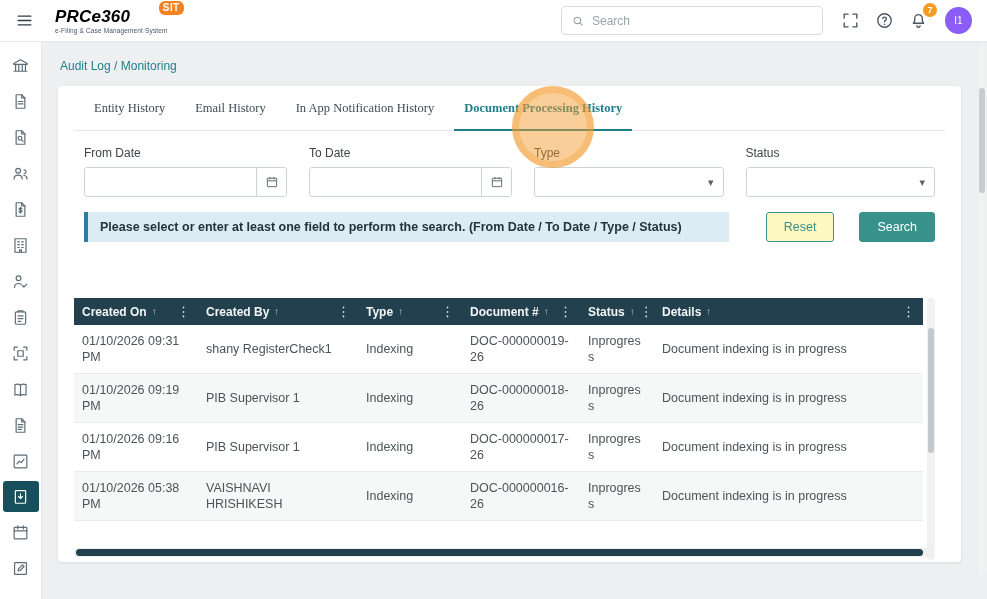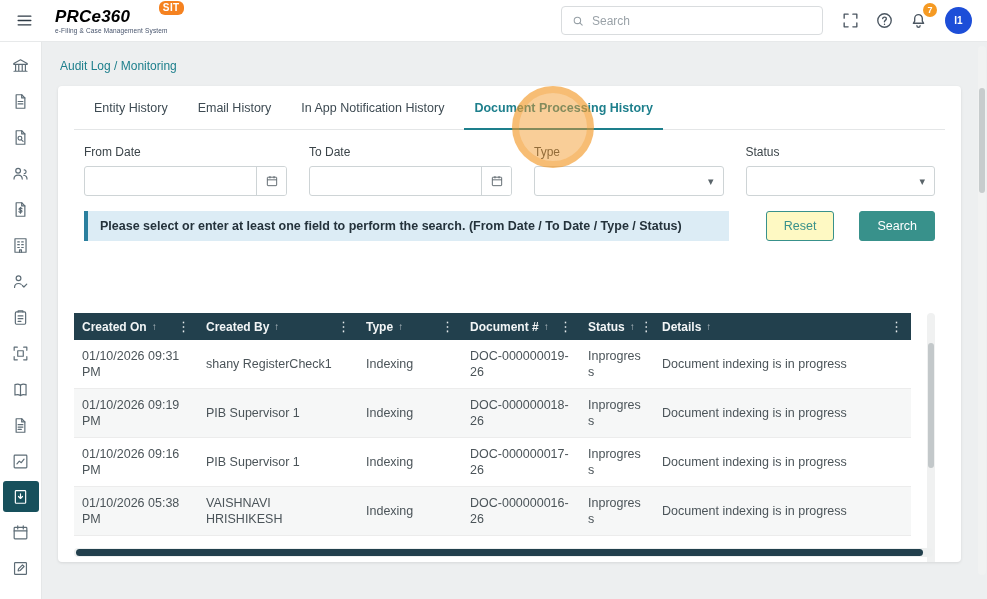--- a/index.html
+++ b/index.html
@@ -15,56 +15,56 @@
   .brand { margin-left: 17px; position: relative; cursor: pointer; }
   .brand-text { font-size: 17px; font-weight: 800; color: #000000; letter-spacing: .2px; line-height: 1; font-style: italic; }
   .brand-tagline { font-size: 6.5px; color: #46536b; margin-top: 2px; letter-spacing: .15px; }
   .env-badge { position: absolute; top: -7px; right: -16px; background: #f58220; color: #fff; font-size: 10px; font-weight: 700; padding: 1.5px 4px; border-radius: 6px; letter-spacing: .4px; }
   .searchbox { margin-left: auto; width: 262px; height: 29px; border: 1px solid #d9dcde; border-radius: 4px; display: flex; align-items: center; padding: 0 9px; gap: 7px; color: #97a0a6; background: #fff; }
   .searchbox svg { width: 14px; height: 14px; stroke: #97a0a6; fill: none; stroke-width: 1.8; stroke-linecap: round; flex: 0 0 auto; }
   .searchbox input { border: none; outline: none; flex: 1; font-size: 12px; font-family: "Liberation Sans", sans-serif; color: #333; min-width: 0; }
   .searchbox input::placeholder { color: #9aa2a8; }
   .top-actions { display: flex; align-items: center; gap: 4px; margin-left: 12px; }
   .badge { position: absolute; top: -3px; right: -4px; background: #f59a23; color: #fff; font-size: 9px; font-weight: 700; min-width: 14px; height: 14px; border-radius: 8px; display: flex; align-items: center; justify-content: center; padding: 0 3px; }
-  .avatar { width: 27px; height: 27px; border-radius: 50%; background: #1d4ed8; color: #fff; font-size: 10px; font-weight: 700; display: flex; align-items: center; justify-content: center; margin-left: 8px; cursor: pointer; flex: 0 0 auto; }
+  .avatar { width: 27px; height: 27px; border-radius: 50%; background: #8b5cf6; color: #fff; font-size: 10px; font-weight: 400; display: flex; align-items: center; justify-content: center; margin-left: 8px; cursor: pointer; flex: 0 0 auto; }
 
   
   .layout { flex: 1 1 auto; display: flex; min-height: 0; }
   .sidebar { width: 42px; background: #fff; border-right: 1px solid #e5e7e8; display: flex; flex-direction: column; align-items: center; padding-top: 5px; overflow: hidden; flex: 0 0 auto; }
   .side-item { width: 36px; height: 36px; display: flex; align-items: center; justify-content: center; color: #5d6c76; cursor: pointer; border-radius: 3px; flex: 0 0 auto; }
   .side-item svg { width: 19px; height: 19px; stroke: currentColor; fill: none; stroke-width: 1.5; stroke-linecap: round; stroke-linejoin: round; }
   .side-item.active { background: #17505c; color: #fff; height: 31px; margin: 2px 0; }
 
   .main { flex: 1 1 auto; padding: 13px 26px 0 16px; min-width: 0; position: relative; }
   .breadcrumb { color: #1d7f8c; font-size: 12px; margin: 4px 0 13px 2px; }
 
   
   .card { background: #fff; border-radius: 4px; box-shadow: 0 1px 3px rgba(0,0,0,.10); height: 476px; padding: 0 16px; position: relative; overflow: hidden; }
   .tabs { display: flex; gap: 10px; border-bottom: 1px solid #e4e6e7; padding: 0 10px; }
-  .tab { padding: 15px 10px 13px; font-size: 12.5px; color: #3e4b53; cursor: pointer; border-bottom: 2px solid transparent; margin-bottom: -1px; white-space: nowrap; }
+  .tab { padding: 15px 10px 13px; font-size: 12.5px; color: #3e4b53; cursor: pointer; border-bottom: 2px solid transparent; margin-bottom: -1px; white-space: nowrap; font-family: Liberation Serif, serif; }
   .tab.active { color: #1d7f8c; font-weight: 700; border-bottom-color: #1d7f8c; }
 
   .filters { display: grid; grid-template-columns: repeat(4, 1fr); gap: 22px; padding: 15px 10px 0; }
   .f-label { font-size: 12px; color: #3b4449; margin-bottom: 7px; }
   .control { height: 30px; border: 1px solid #ced4d6; border-radius: 3px; background: #fff; display: flex; align-items: center; overflow: hidden; }
   .control input { flex: 1; border: none; outline: none; padding: 0 8px; font-size: 12px; min-width: 0; font-family: "Liberation Sans", sans-serif; }
   .cal-btn { width: 30px; align-self: stretch; border: none; border-left: 1px solid #ced4d6; background: #fff; color: #5a646a; display: flex; align-items: center; justify-content: center; cursor: pointer; }
   .cal-btn svg { width: 14px; height: 14px; stroke: currentColor; fill: none; stroke-width: 1.6; }
   .select { justify-content: space-between; padding: 0 9px; cursor: pointer; }
   .select .val { font-size: 12px; color: #444; }
   .caret { color: #5a646a; font-size: 11px; }
 
   .info-row { display: flex; align-items: center; margin: 15px 10px 0; }
   .info-box { background: #dcecf5; border-left: 4px solid #2a7f9e; padding: 8px 12px; font-size: 12.5px; font-weight: 700; color: #24323b; width: 645px; }
   .btn { height: 30px; padding: 0 17px; border-radius: 3px; font-size: 12.5px; cursor: pointer; font-family: "Liberation Sans", sans-serif; }
   .btn-reset { margin-left: auto; background: #fef9c3; color: #38918b; border: 1px solid #38918b; }
   .btn-search { margin-left: 25px; background: #38918b; color: #fff; border: 1px solid #38918b; }
 
   
-  .table-wrap { margin: 72px 10px 0 0; position: relative; padding-right: 24px; }
+  .table-wrap { margin: 56px 10px 0 0; position: relative; padding-right: 12px; }
   table.grid { width: 100%; border-collapse: collapse; table-layout: fixed; }
   thead th { background: #22404d; color: #f2f5f6; font-size: 12px; font-weight: 700; height: 27px; padding: 0 8px; text-align: left; }
   .hcell { display: flex; align-items: center; gap: 5px; }
   .sort { font-size: 10px; opacity: .7; font-weight: 400; }
   .kebab { margin-left: auto; opacity: .95; font-weight: 400; font-size: 13px; cursor: pointer; }
   tbody td { font-size: 12.5px; color: #4b5459; padding: 8px 8px; border-bottom: 1px solid #ececec; vertical-align: middle; overflow-wrap: break-word; line-height: 1.28; height: 46px; }
   tbody tr:nth-child(even) { background: #f6f7f7; }
   tbody tr { cursor: pointer; }
 
   .v-scroll { position: absolute; top: 0; right: 0; width: 8px; height: 262px; background: #f0f1f1; border-radius: 4px; }

